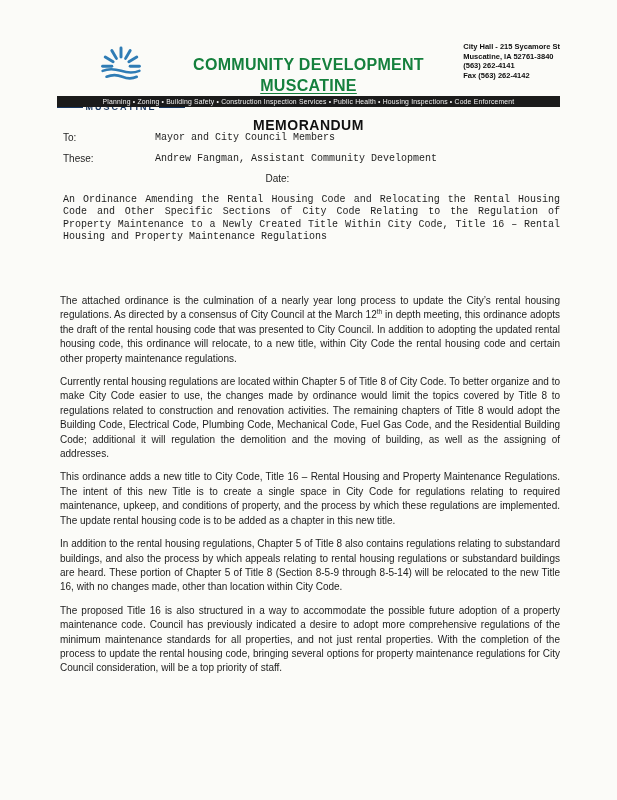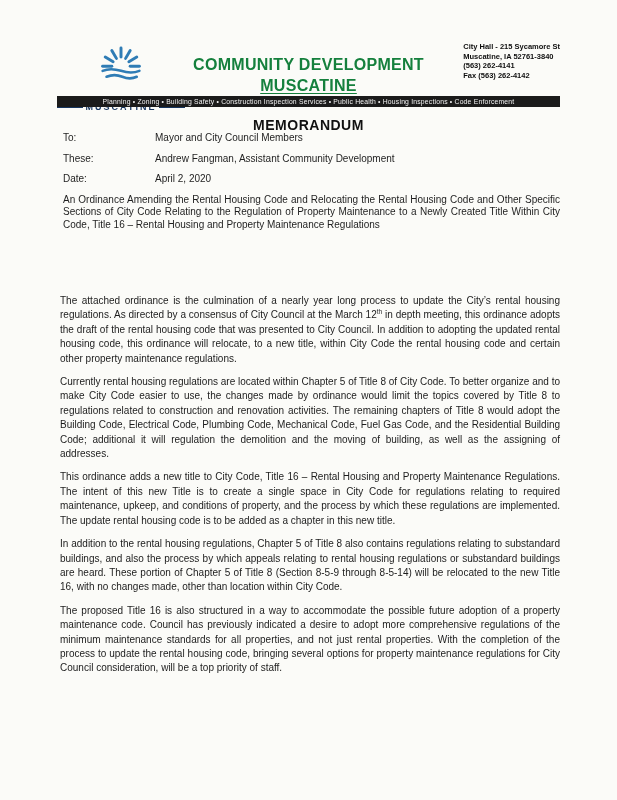--- a/index.html
+++ b/index.html
@@ -31,21 +31,21 @@
               text-align: center; white-space: nowrap; overflow: hidden; letter-spacing: 0.2px; }
 
   
   .memo-title { position: absolute; left: 0; right: 0; top: 117px; text-align: center;
                 font-weight: bold; font-size: 14px; letter-spacing: 0.5px; color: #111; }
 
   .fields { position: absolute; left: 63px; right: 57px; top: 132px; font-size: 10px; line-height: 12.5px; }
   .frow { display: flex; margin-bottom: 8px; justify-content: center; }
   .frow:last-child { margin-bottom: 0; }
   .flabel { flex: 0 0 92px; width: 92px; }
-  .fvalue { flex: 1; }
+  .fvalue { flex: 1; font-family: Liberation Mono, monospace; }
   .fvalue.justify { text-align: justify; }
 
   
   .bodytext { position: absolute; left: 60px; right: 57px; top: 294px;
               font-size: 10px; line-height: 14.4px; text-align: justify; color: #1c1c1c; }
   .bodytext p { margin: 0 0 9px 0; }
   sup { font-size: 6.5px; line-height: 0; }
 </style>
 </head>
 <body>
@@ -93,21 +93,20 @@
     <div class="frow">
       <div class="flabel">To:</div>
       <div class="fvalue">Mayor and City Council Members</div>
     </div>
     <div class="frow">
       <div class="flabel">These:</div>
       <div class="fvalue">Andrew Fangman, Assistant Community Development</div>
     </div>
     <div class="frow">
       <div class="flabel">Date:</div>
-      <div class="fvalue">April 2, 2020</div>
     </div>
     <div class="frow">
       <div class="fvalue justify">An Ordinance Amending the Rental Housing Code and Relocating the Rental Housing Code and Other Specific Sections of City Code Relating to the Regulation of Property Maintenance to a Newly Created Title Within City Code, Title 16 – Rental Housing and Property Maintenance Regulations</div>
     </div>
   </div>
 
   <div class="bodytext">
     <p><span>The attached ordinance is the culmination of a nearly year long process to update the City’s rental housing regulations.  As directed by a consensus of City Council at the March 12</span><sup>th</sup><span> in depth meeting, this ordinance adopts the draft of the rental housing code that was presented to City Council.  In addition to adopting the updated rental housing code, this ordinance will relocate, to a new title, within City Code the rental housing code and certain other property maintenance regulations.</span></p>
     <p>Currently rental housing regulations are located within Chapter 5 of Title 8 of City Code.  To better organize and to make City Code easier to use, the changes made by ordinance would limit the topics covered by Title 8 to regulations related to construction and renovation activities.  The remaining chapters of Title 8 would adopt the Building Code, Electrical Code, Plumbing Code, Mechanical Code, Fuel Gas Code, and the Residential Building Code; additional it will regulation the demolition and the moving of building, as well as the assigning of addresses.</p>
     <p>This ordinance adds a new title to City Code, Title 16 – Rental Housing and Property Maintenance Regulations.  The intent of this new Title is to create a single space in City Code for regulations relating to required maintenance, upkeep, and conditions of property, and the process by which these regulations are implemented.  The update rental housing code is to be added as a chapter in this new title.</p>

